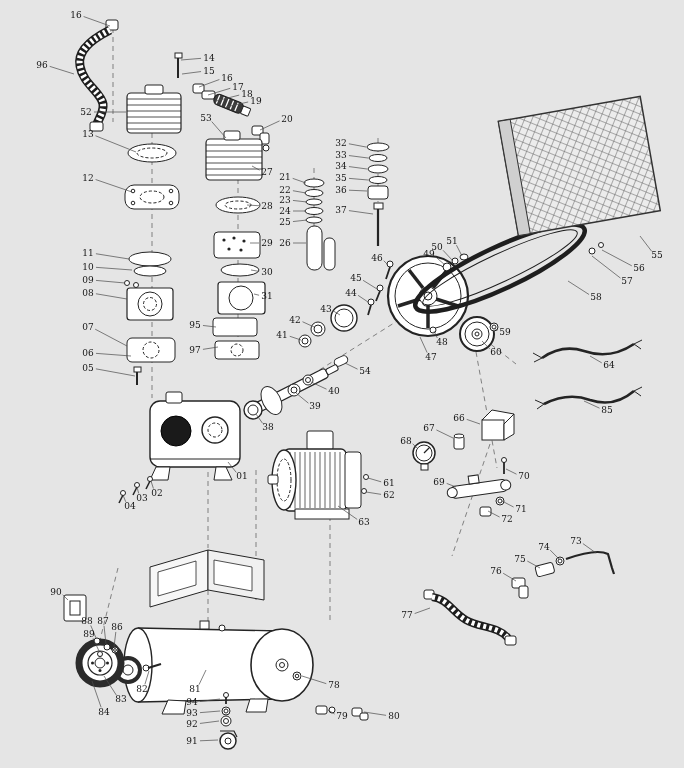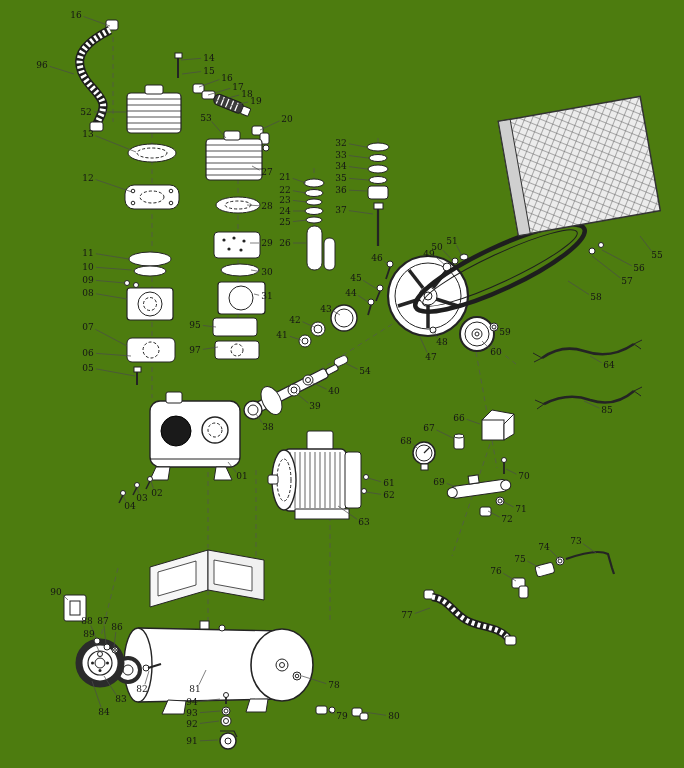--- a/index.html
+++ b/index.html
@@ -1,16 +1,16 @@
 <!DOCTYPE html>
 <html><head>
 <meta charset="utf-8">
 <style>
   html,body{margin:0;padding:0;background:#ffffff;}
-  .stage{position:relative;width:684px;height:768px;background:#4d7c0f;overflow:hidden;
+  .stage{position:relative;width:684px;height:768px;background:#e5e5e5;overflow:hidden;
          font-family:"DejaVu Serif", serif;text-align:center;}
   svg{position:absolute;left:0;top:0;}
   .part-num{font:9px "DejaVu Serif", serif;fill:#151515;text-anchor:middle;}
   .leader{stroke:#4a4a4a;stroke-width:0.7;}
   .dash{stroke:#555;stroke-width:0.7;stroke-dasharray:5 4;fill:none;}
   .ln{stroke:#242424;fill:none;}
   .wh{fill:#ffffff;stroke:#242424;}
 </style>
 </head>
 <body>

